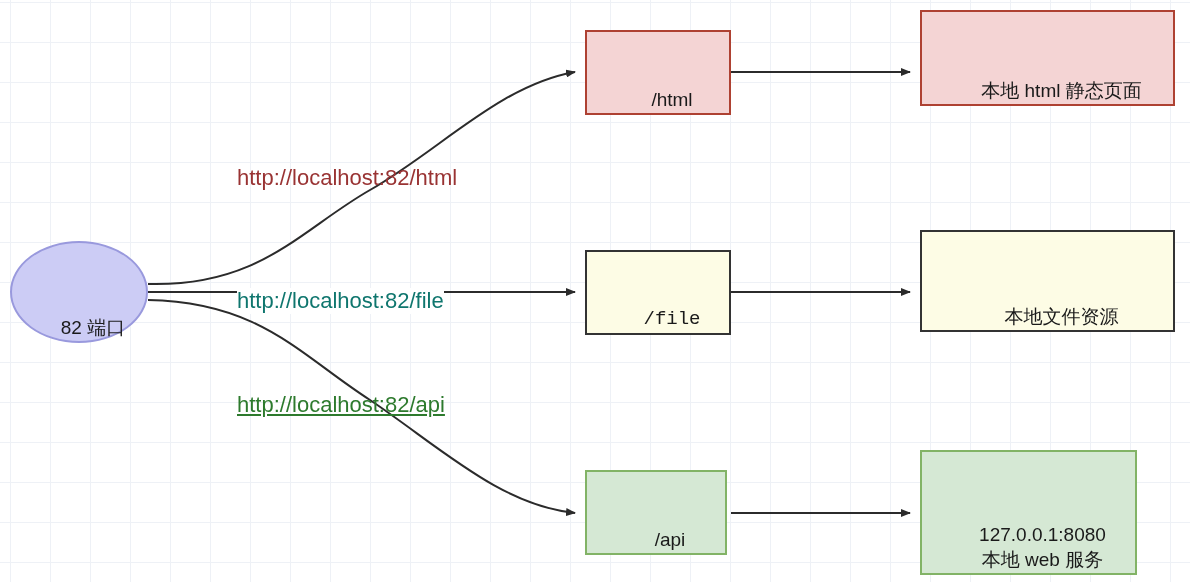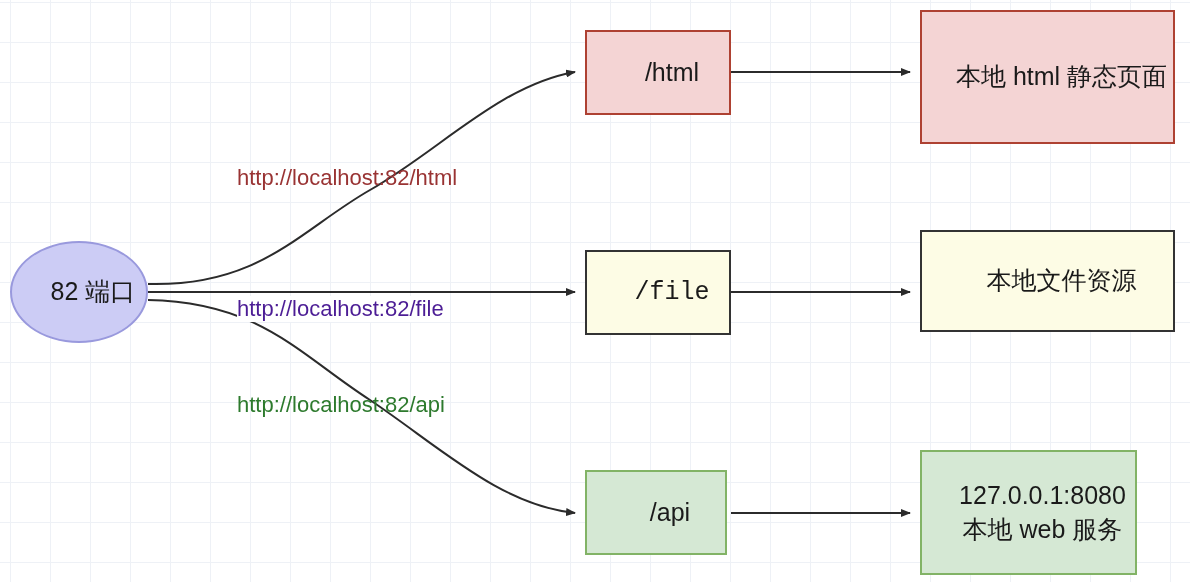--- a/index.html
+++ b/index.html
@@ -25,24 +25,24 @@
     left: 0;
     top: 0;
     width: 1190px;
     height: 582px;
     overflow: visible;
   }
   .node {
     position: absolute;
     box-sizing: border-box;
     display: flex;
-    align-items: center;
+    align-items: flex-end;
     justify-content: center;
     text-align: center;
-    font-size: 25px;
+    font-size: 19px;
     color: #1a1a1a;
     line-height: 1.35;
     white-space: pre-line;
     padding-left: 28px;
   }
   .node.circle {
     border-radius: 50%;
   }
   .edge-label {
     position: absolute;
@@ -85,32 +85,32 @@
   </div>
 
   <div class="node" style="left:585px; top:250px; width:146px; height:85px; background:#fdfce5; border:2px solid #333333;font-family:Liberation Mono, monospace;">
     <span>/file</span>
   </div>
 
   <div class="node" style="left:585px; top:470px; width:142px; height:85px; background:#d5e8d4; border:2px solid #82b366;">
     <span>/api</span>
   </div>
 
-  <div class="node" style="left:920px; top:10px; width:255px; height:134px; background:#f4d4d4; border:2px solid #ae4132;">
+  <div class="node" style="left:920px; top:10px; width:255px; height:96px; background:#f4d4d4; border:2px solid #ae4132;">
     <span>本地 html 静态页面</span>
   </div>
 
   <div class="node" style="left:920px; top:230px; width:255px; height:102px; background:#fdfce5; border:2px solid #333333;">
     <span>本地文件资源</span>
   </div>
 
   <div class="node" style="left:920px; top:450px; width:217px; height:125px; background:#d5e8d4; border:2px solid #82b366;">
     <span>127.0.0.1:8080
 本地 web 服务</span>
   </div>
 
   <div class="edge-label" style="left:237px; top:165px; color:#993333;">http://localhost:82/html</div>
 
-  <div class="edge-label" style="left:237px; top:296px; color:#4c1d95; background:#ffffff;">http://localhost:82/file</div>
+  <div class="edge-label" style="left:237px; top:288px; color:#0f766e; background:#ffffff;">http://localhost:82/file</div>
 
-  <div class="edge-label" style="left:237px; top:392px; color:#2d7a2d;">http://localhost:82/api</div>
+  <div class="edge-label" style="left:237px; top:392px; color:#2d7a2d;text-decoration:underline;">http://localhost:82/api</div>
 
 </div>
 
 </body></html>

